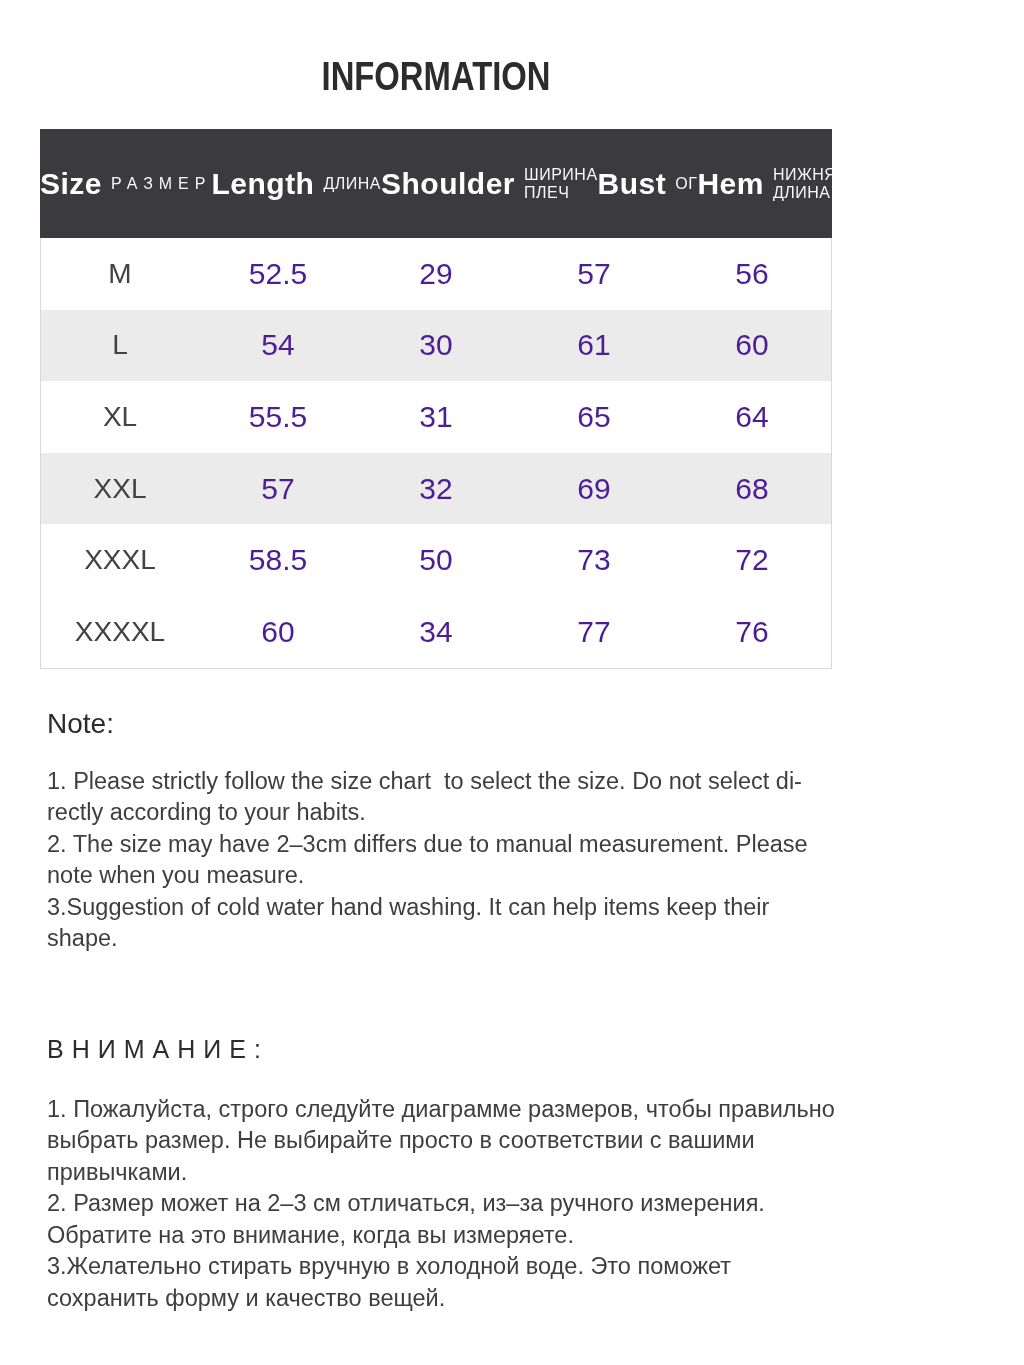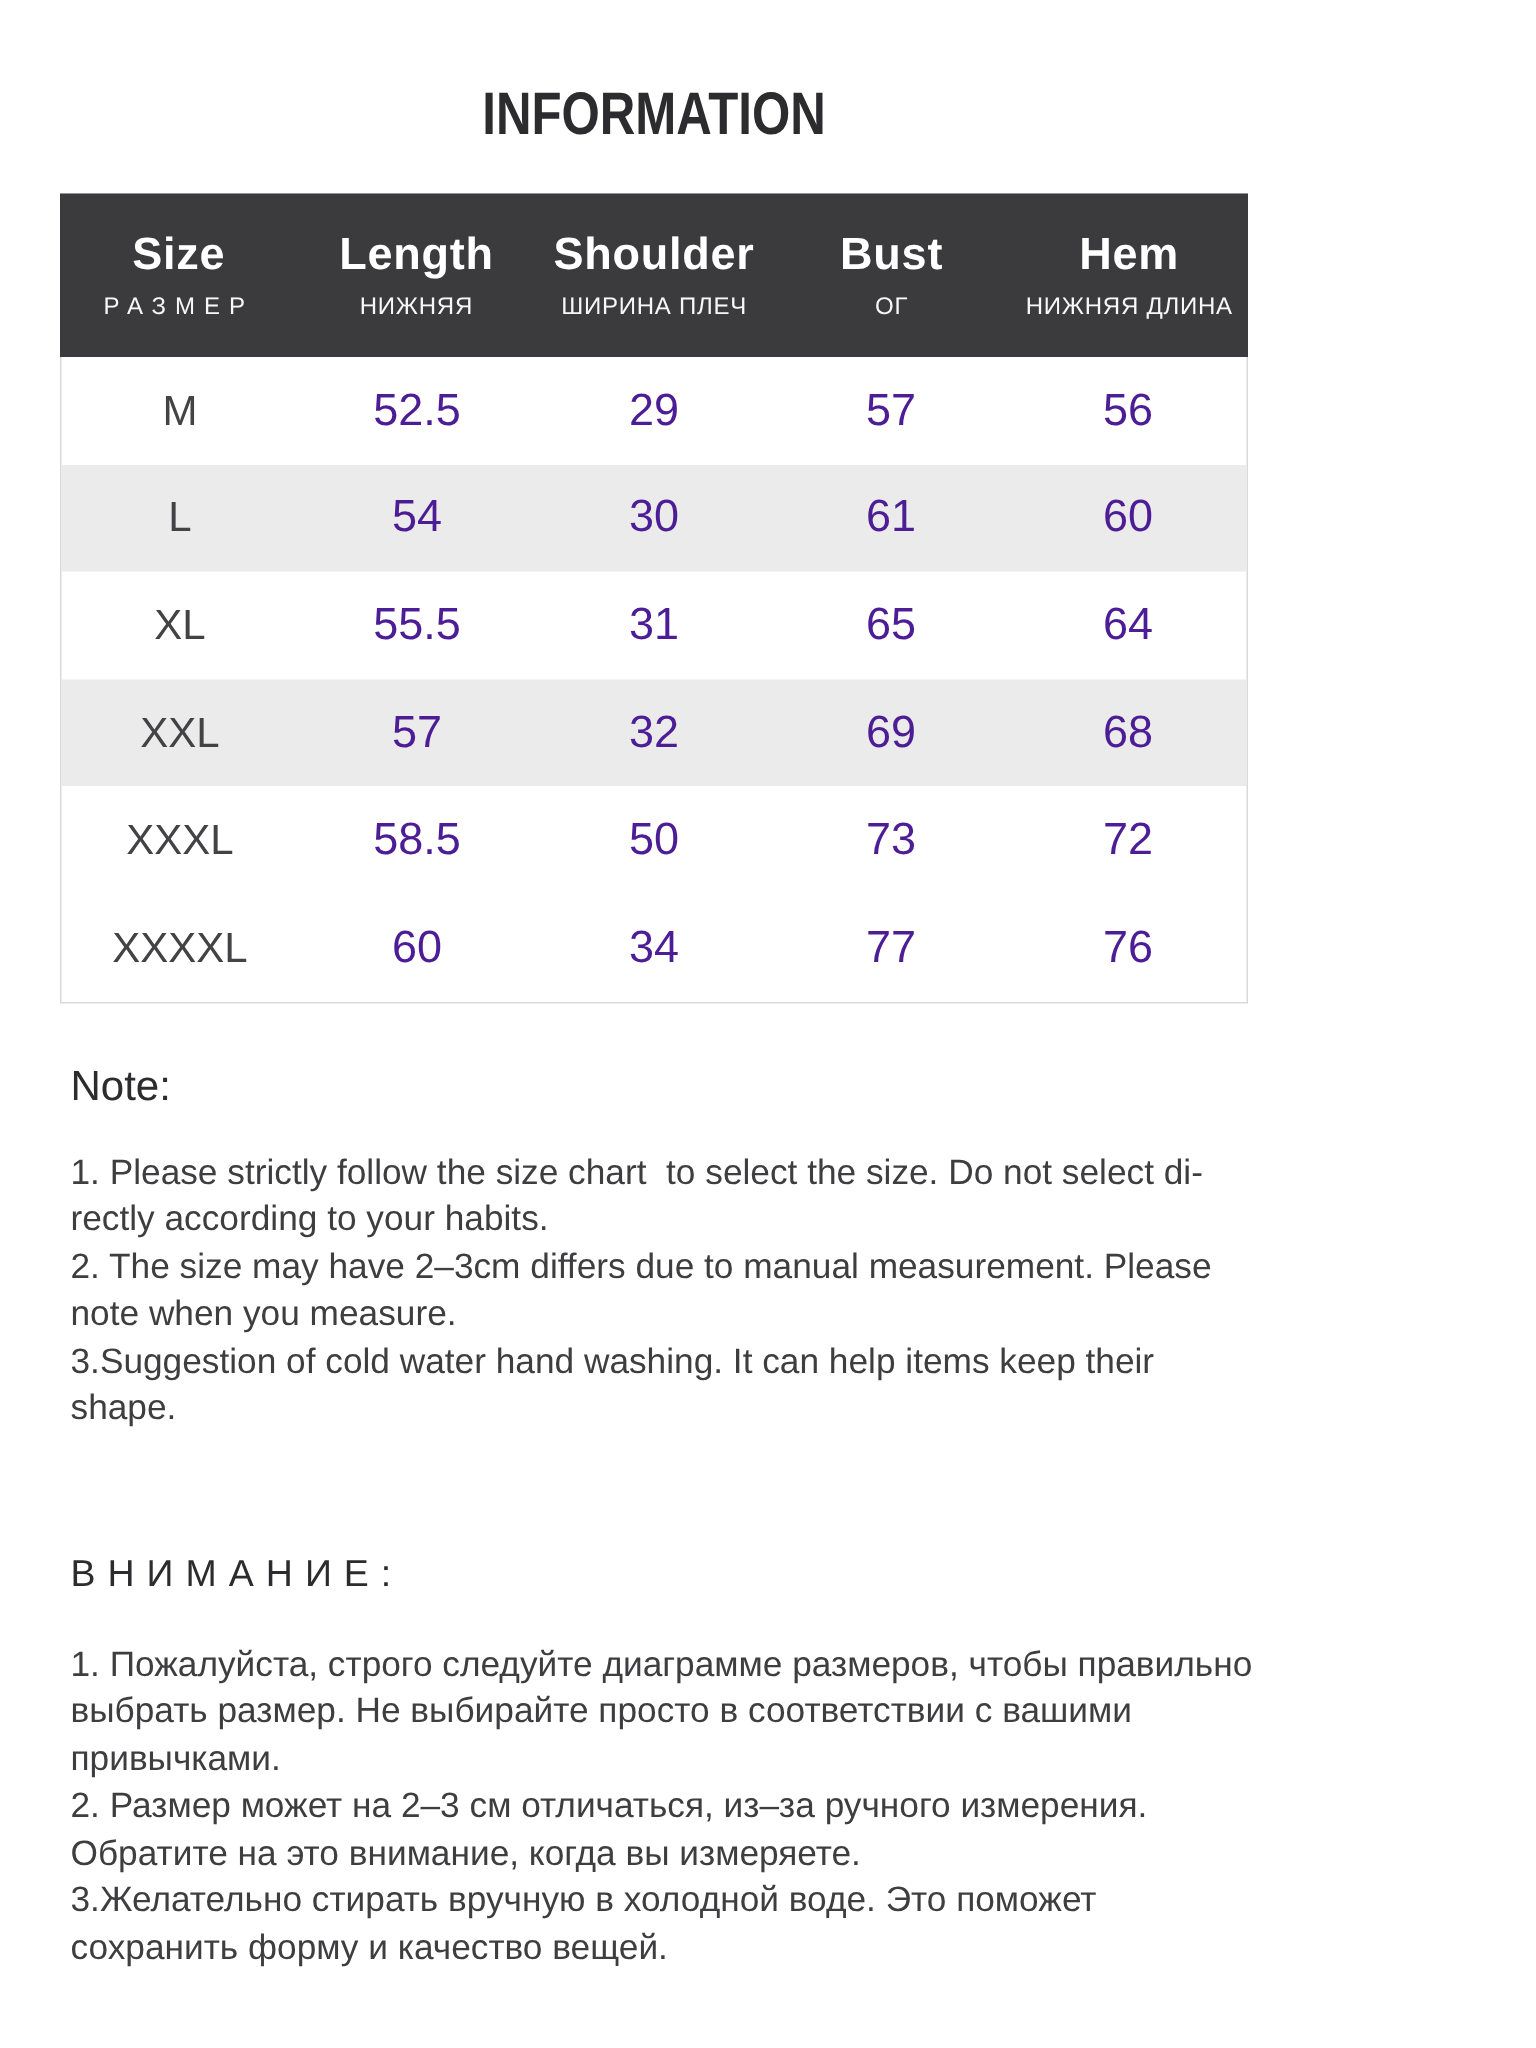--- a/index.html
+++ b/index.html
@@ -35,21 +35,21 @@
     box-sizing:border-box;
   }
   .thead{
     display:flex;
     background:var(--header-bg);
     color:var(--header-text);
     height:109px;
     margin:-1px -1px 0 -1px;
   }
   .th{
-    flex:1;display:flex;flex-direction:column;
+    flex:1;display:flex;flex-direction:row;
     align-items:center;justify-content:center;
     gap:9px;
   }
   .th .en{font-size:30px;font-weight:700;letter-spacing:0.5px;}
   .th .ru{font-size:16px;font-weight:400;letter-spacing:0.5px;opacity:0.96;}
   .th .ru.spaced{letter-spacing:6px;}
 
   .tr{display:flex;height:71.6px;align-items:center;}
   .tr.shaded{background:var(--stripe-bg);}
   .td{
@@ -82,21 +82,21 @@
   <h1 class="page-title">INFORMATION</h1>
 
   <div class="size-table">
     <div class="thead">
       <div class="th">
         <span class="en">Size</span>
         <span class="ru spaced">РАЗМЕР</span>
       </div>
       <div class="th">
         <span class="en">Length</span>
-        <span class="ru">НИЖНЯЯ</span>
+        <span class="ru">ДЛИНА</span>
       </div>
       <div class="th">
         <span class="en">Shoulder</span>
         <span class="ru">ШИРИНА ПЛЕЧ</span>
       </div>
       <div class="th">
         <span class="en">Bust</span>
         <span class="ru">ОГ</span>
       </div>
       <div class="th">

